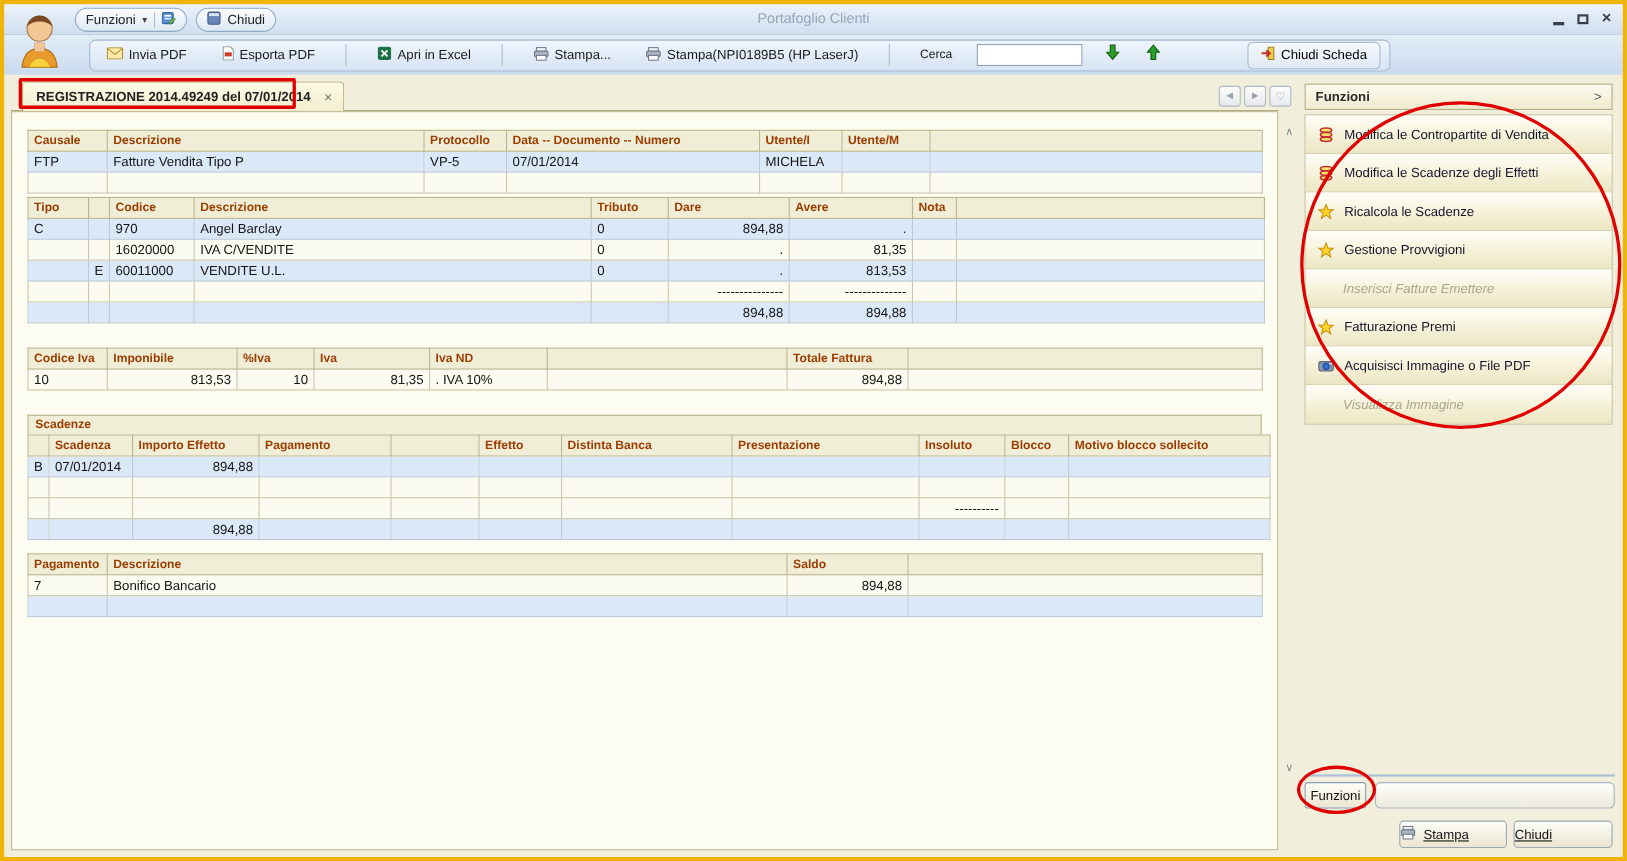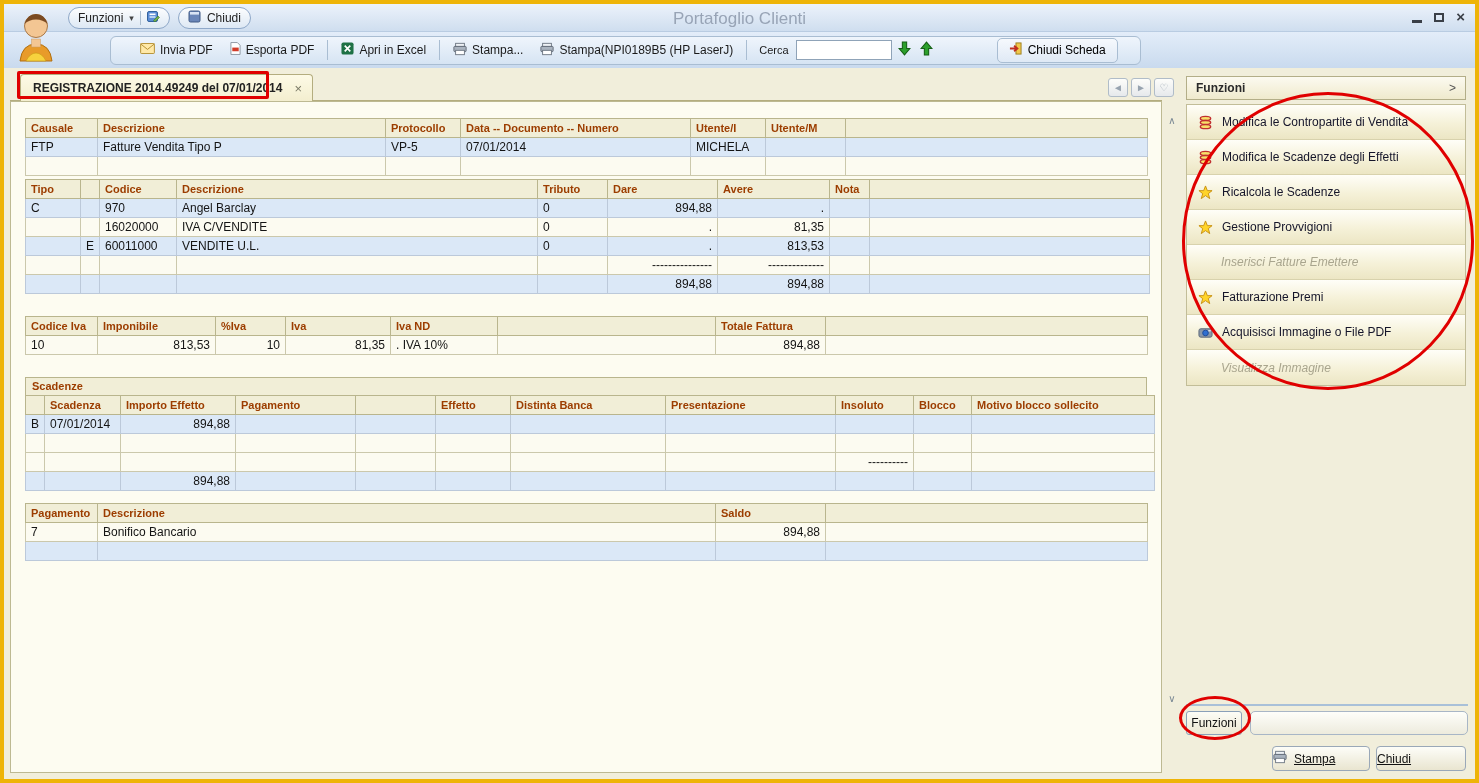--- a/index.html
+++ b/index.html
@@ -5,40 +5,40 @@
   * { margin:0; padding:0; box-sizing:border-box; }
   html,body { width:1479px; height:783px; }
   body { font-family:"Liberation Sans", sans-serif; background:#ffffff; position:relative; overflow:hidden; }
 
   .window { position:absolute; inset:0; border:4px solid #eeb408; background:#f1eedb; }
 
   
   .titlebar { position:absolute; top:0; left:0; right:0; height:28px;
     background:linear-gradient(#ecf2fb,#cfdeef); border-bottom:1px solid #b9cce2; }
   .title { position:absolute; left:50%; top:5px; transform:translateX(-50%);
-    color:#98a4b6; font-size:17px; }
+    color:#98a4b6; font-size:13px; }
   .win-controls { position:absolute; right:10px; top:4px; display:flex; gap:12px; align-items:center; }
   .win-controls .bar { width:10px; height:3px; background:#3a3f47; margin-top:9px; display:inline-block; }
   .win-controls .box { width:10px; height:9px; border:2px solid #3a3f47; display:inline-block; }
   .win-controls .x  { font-size:15px; line-height:18px; color:#3a3f47; font-weight:bold; }
 
   .avatar { position:absolute; left:8px; top:5px; width:48px; height:54px; z-index:6; }
 
   .pillrow { position:absolute; left:64px; top:3px; display:flex; gap:8px; }
   .pill { display:flex; align-items:center; gap:6px; height:22px; padding:0 9px;
     border:1px solid #8fa8c8; border-radius:11px;
     background:linear-gradient(#fcfdfe,#dde8f4); font-size:12px; color:#222; }
   .pill .caret { font-size:9px; color:#444; }
   .pill .mini-sep { width:1px; height:14px; background:#aabccf; }
 
   
   .toolbar { position:absolute; top:28px; left:0; right:0; height:36px;
     background:linear-gradient(#e3edf9,#c9daee); display:flex; align-items:center; }
-  .tb-panel { display:flex; align-items:center; gap:3px; margin-left:106px; height:29px;
-    border:1px solid #a9bdd2; border-radius:6px; padding:0 22px;
+  .tb-panel { display:flex; align-items:center; gap:18px; margin-left:77px; height:29px;
+    border:1px solid #a9bdd2; border-radius:6px; padding:0 8px;
     background:linear-gradient(#eff5fc,#d6e4f3); }
   .tbtn { display:flex; align-items:center; gap:5px; padding:3px 7px; font-size:12px;
     color:#1a1a1a; border-radius:3px; cursor:default; white-space:nowrap; }
   .sep { width:1px; height:20px; background:#a9bdd2; margin:0 3px; }
   .cerca-label { font-size:11px; color:#1a1a1a; margin:0 4px 0 6px; }
   .search-input { width:96px; height:20px; border:1px solid #8fa3b8; background:#fff;
     font-size:12px; padding:0 4px; font-family:"Liberation Sans",sans-serif; }
   .arrbtn { padding:1px 3px; cursor:default; }
   .chiudi-scheda { display:flex; align-items:center; gap:6px; margin-left:58px; height:25px;
     border:1px solid #a9bdd2; border-radius:5px; padding:0 11px; font-size:12px;

